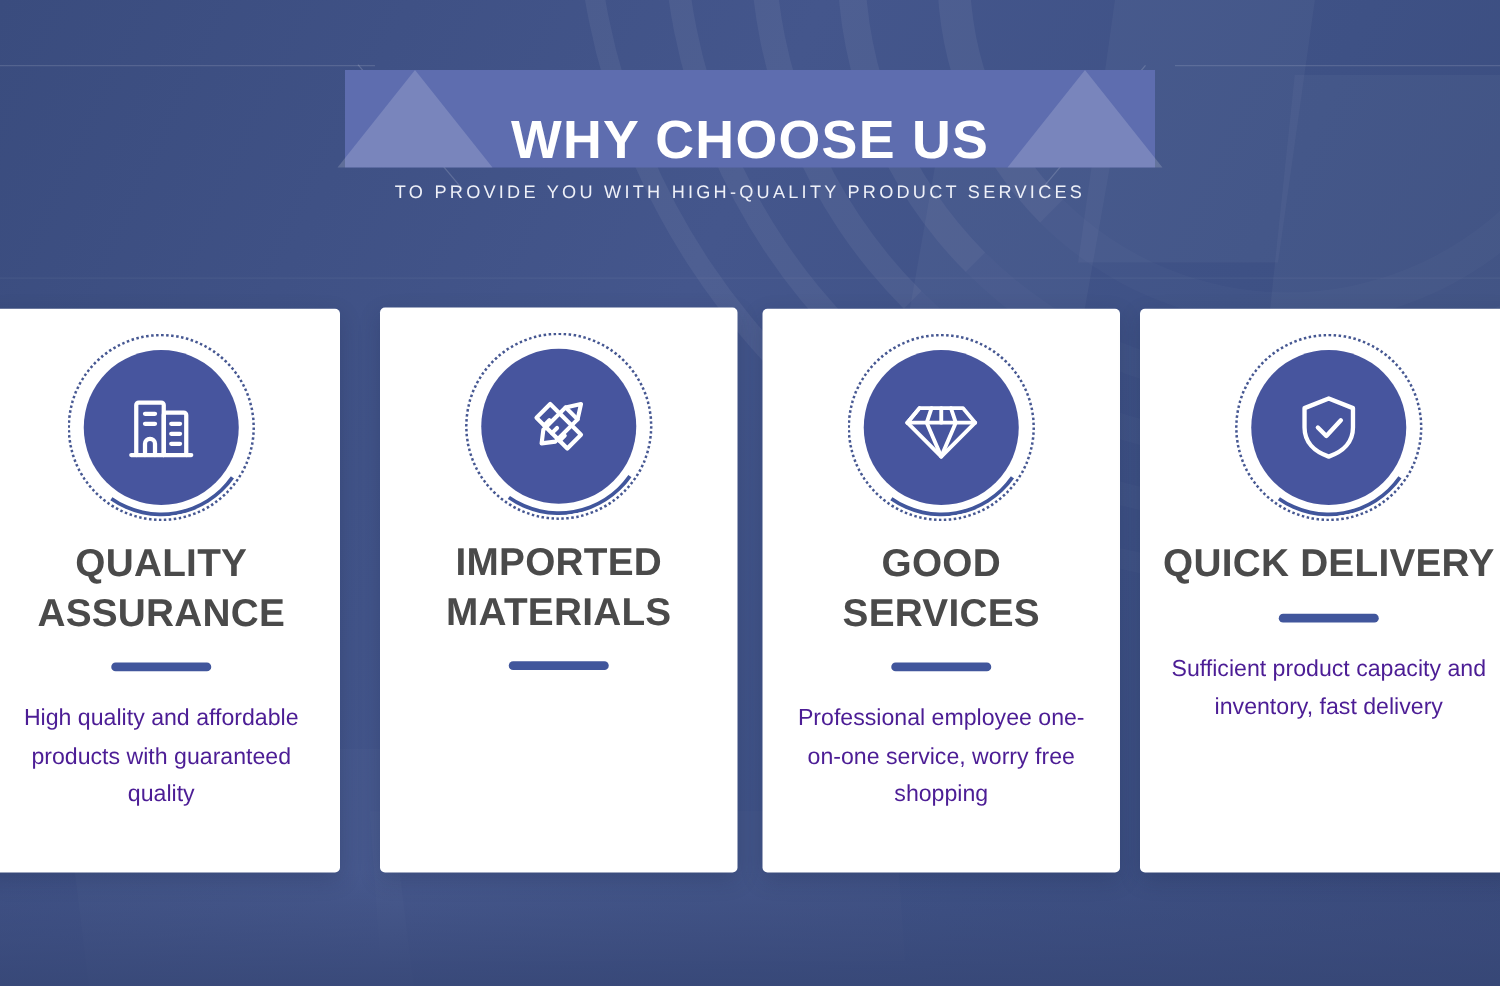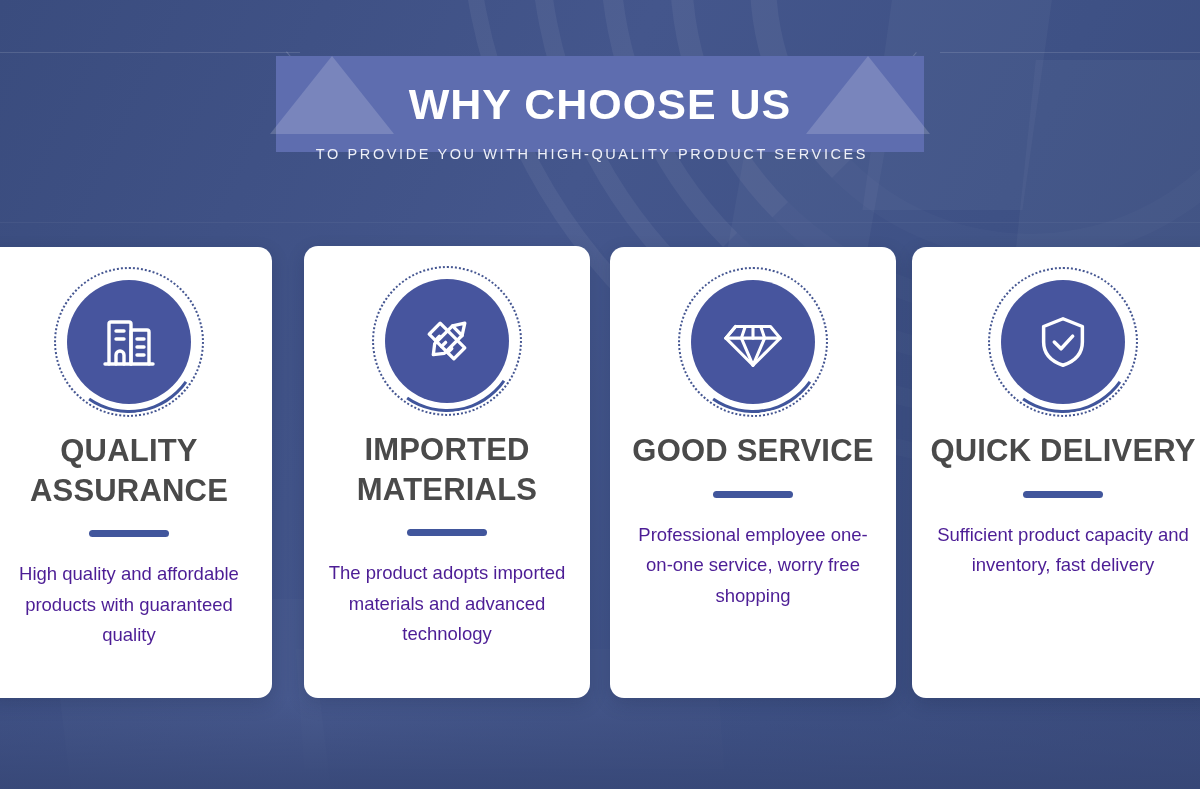--- a/index.html
+++ b/index.html
@@ -77,23 +77,23 @@
   .tri {
     position:absolute; top:0; width:0; height:0;
     border-left:62px solid transparent;
     border-right:62px solid transparent;
     border-bottom:78px solid rgba(255,255,255,0.17);
   }
   .tri.left  { left:-6px; }
   .tri.right { right:-6px; }
 
   .title-band {
-    position:absolute; left:0; right:0; top:0; height:96px;
+    position:absolute; left:0; right:0; top:0; height:78px;
     background:#5e6daf;
-    display:flex; align-items:center; justify-content:center;
+    display:flex; align-items:flex-end; justify-content:center;
   }
   .title-band.overlay-tri {
     background:transparent;
   }
   .title-text {
     position:relative;
     color:#ffffff;
     font-size:43px;
     font-weight:bold;
     letter-spacing:1px;
@@ -114,21 +114,21 @@
   
   .cards {
     position:absolute; left:0; top:246px; width:1054px; height:452px;
   }
   .card {
     position:absolute;
     top:1px;
     width:286px;
     height:451px;
     background:#ffffff;
-    border-radius:14px;
+    border-radius:4px;
     box-shadow:0 6px 18px rgba(22,30,60,0.20);
     display:flex;
     flex-direction:column;
     align-items:center;
     overflow:hidden;
   }
   .card.c1 { left:-14px;  border-top-left-radius:0; border-bottom-left-radius:0; }
   .card.c2 { left:304px; top:0; height:452px; }
   .card.c3 { left:610px; }
   .card.c4 { left:912px; width:302px; border-top-right-radius:0; border-bottom-right-radius:0; }
@@ -265,39 +265,38 @@
             <path d="M24 14h16v36H24z"></path>
             <path d="M24 23h6"></path>
               <path d="M24 32h6"></path>
               <path d="M24 41h6"></path>
           </g>
         </svg>
       </div>
     </div>
     <div class="card-title">IMPORTED MATERIALS</div>
     <div class="accent-bar"></div>
-    <div class="card-desc">The product adopts imported materials and advanced technology</div>
   </div>
 
   <div class="card c3">
     <div class="icon-wrap">
       <div class="dotted-ring"></div>
       <div class="arc-under"></div>
       <div class="icon-circle">
         <svg width="62" height="62" viewBox="0 0 64 64" fill="none" stroke="#ffffff" stroke-width="3.2" stroke-linejoin="round" stroke-linecap="round">
           <path d="M14 16h36l10 12-28 28L4 28z"></path>
           <path d="M4 28h56"></path>
           <path d="M14 16l-10 12"></path>
           <path d="M24 16l-4 12 12 28"></path>
           <path d="M40 16l4 12-12 28"></path>
           <path d="M32 16v12"></path>
         </svg>
       </div>
     </div>
-    <div class="card-title">GOOD SERVICE</div>
+    <div class="card-title">GOOD SERVICES</div>
     <div class="accent-bar"></div>
     <div class="card-desc">Professional employee one-on-one service, worry free shopping</div>
   </div>
 
   <div class="card c4">
     <div class="icon-wrap">
       <div class="dotted-ring"></div>
       <div class="arc-under"></div>
       <div class="icon-circle">
         <svg width="62" height="62" viewBox="0 0 64 64" fill="none" stroke="#ffffff" stroke-width="3.6" stroke-linejoin="round" stroke-linecap="round">

